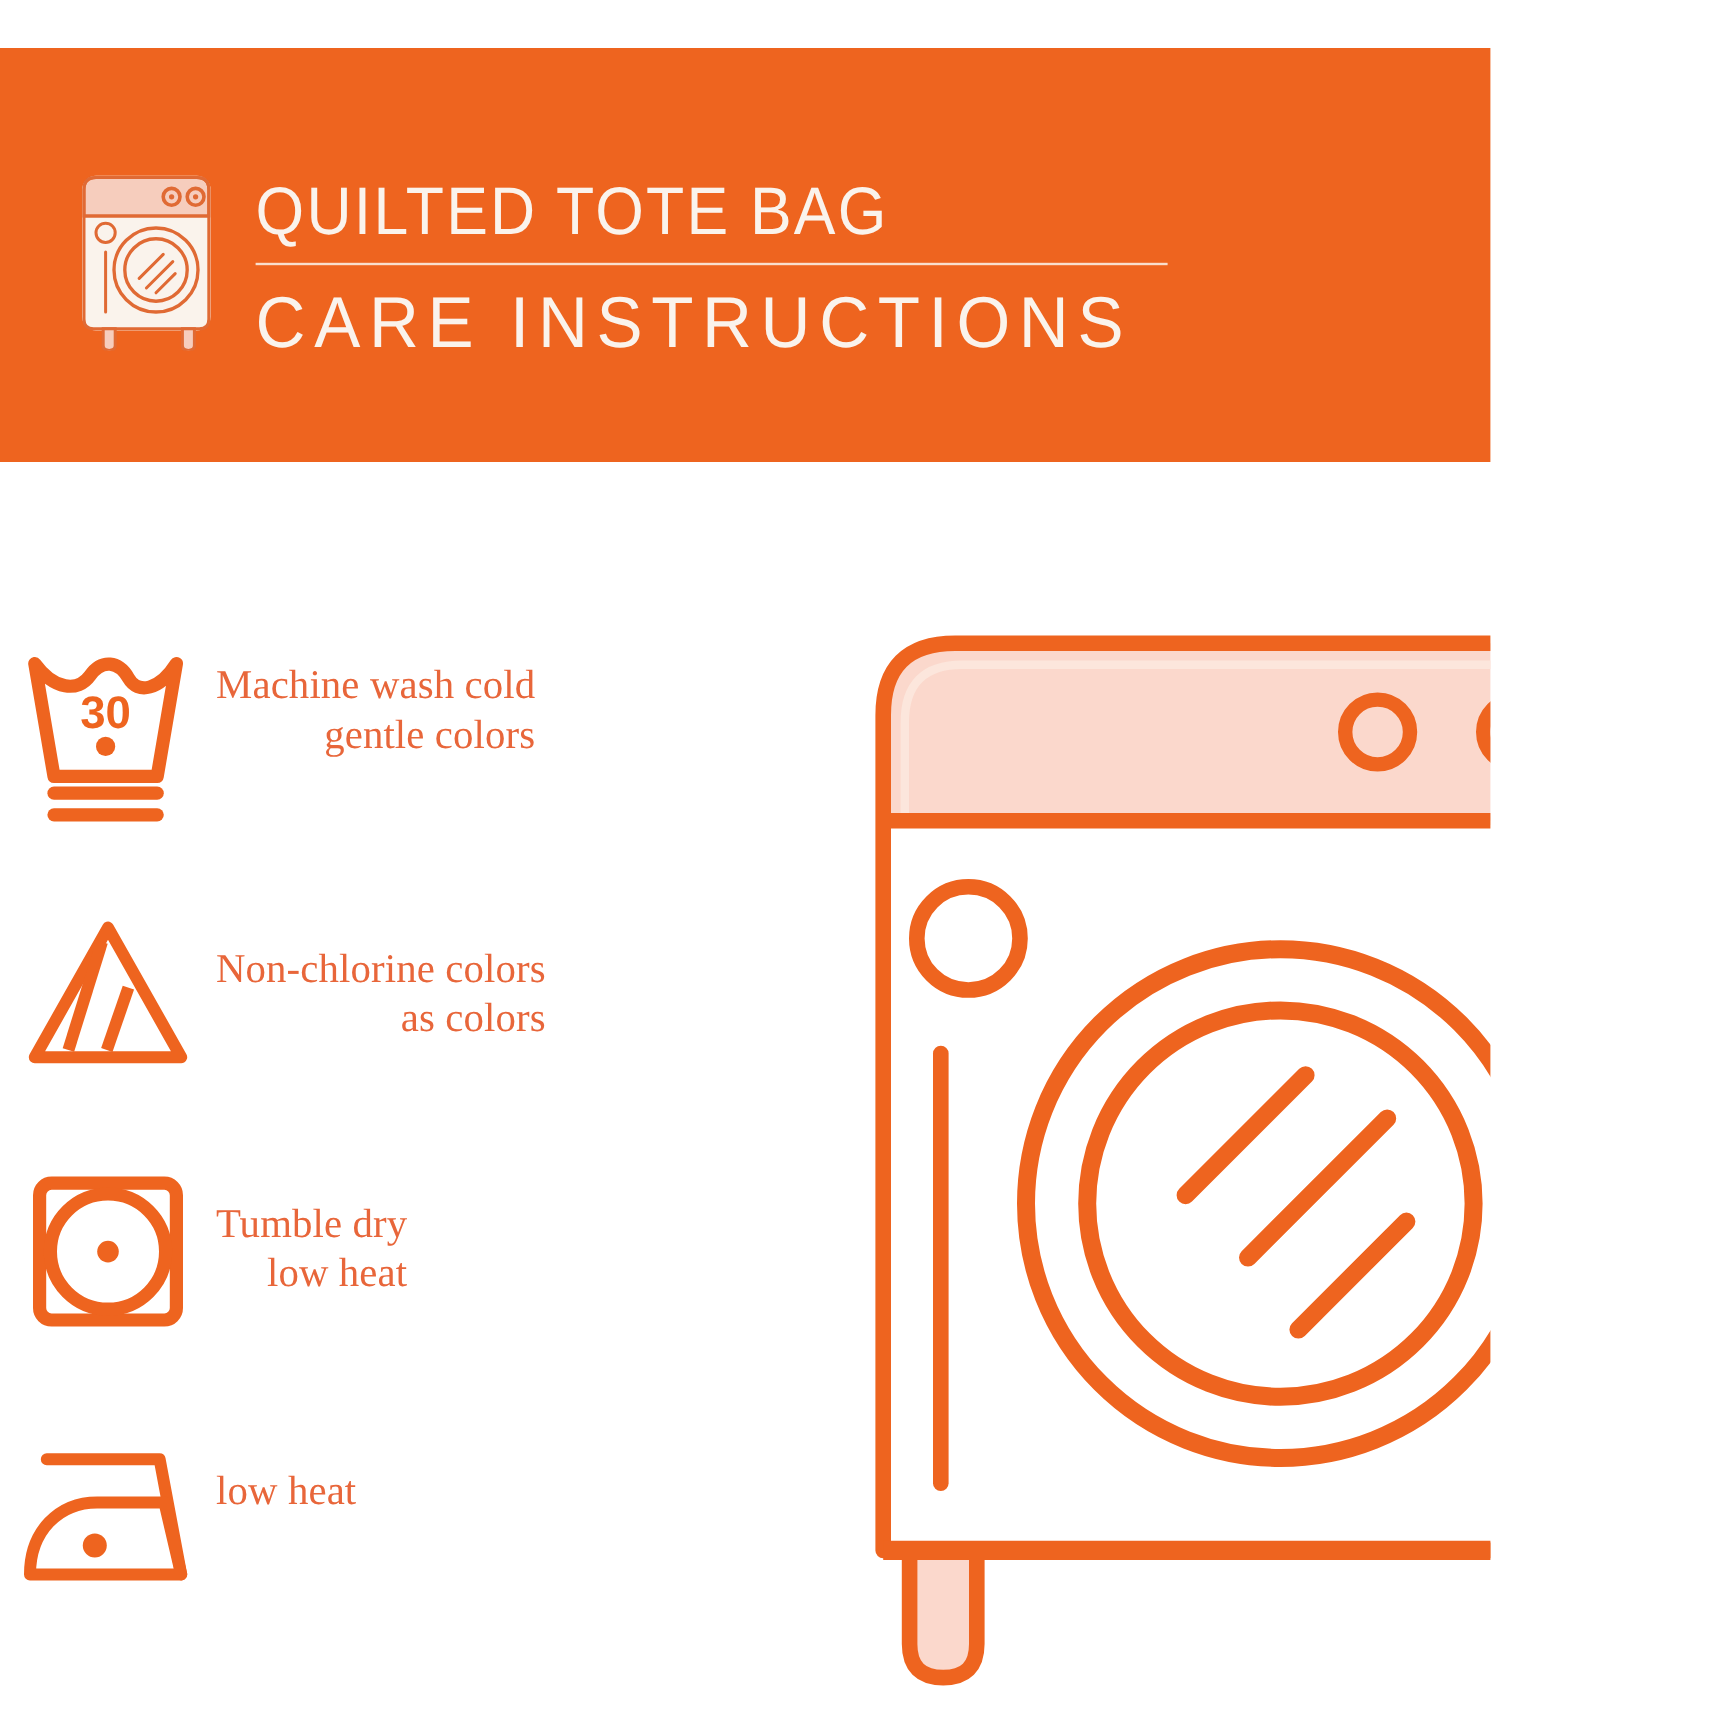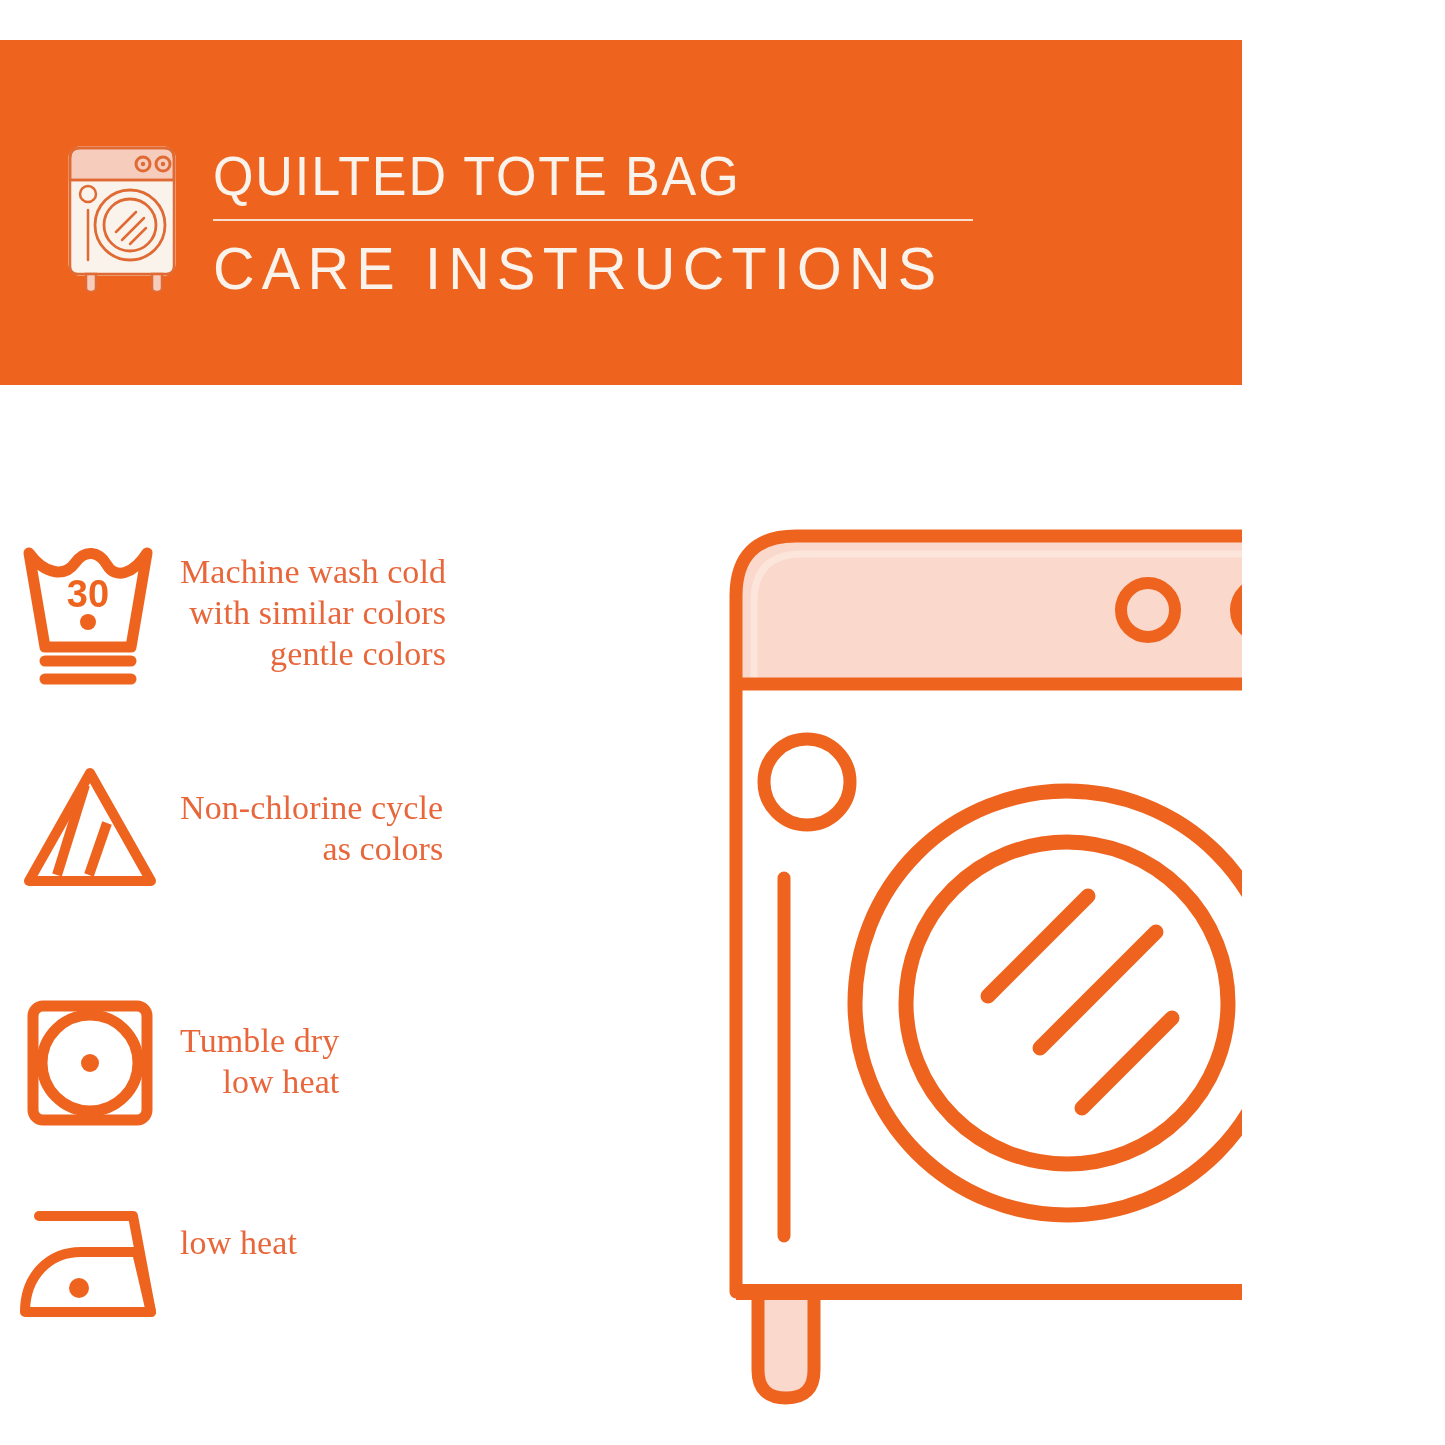--- a/index.html
+++ b/index.html
@@ -101,21 +101,21 @@
     font-size: 34px;
     line-height: 41px;
     color: #E8663A;
     font-weight: 400;
     letter-spacing: 0.1px;
     padding-top: 2px;
   }
 
   #row-wash   { top: 150px; }
   #row-bleach { top: 370px; }
-  #row-dry    { top: 603px; }
+  #row-dry    { top: 583px; }
   #row-iron   { top: 805px; }
 
   #row-wash   .care-symbol { height: 150px; }
   #row-bleach .care-symbol { height: 150px; }
   #row-dry    .care-symbol { height: 150px; }
   #row-iron   .care-symbol { height: 150px; }
 
   #row-wash   .care-text { margin-top: 14px; }
   #row-bleach .care-text { margin-top: 30px; }
   #row-dry    .care-text { margin-top: 30px; }
@@ -188,37 +188,36 @@
           <line x1="30" y1="126" x2="116" y2="126" stroke="#EE641F" stroke-width="11" stroke-linecap="round"></line>
           <line x1="30" y1="144" x2="116" y2="144" stroke="#EE641F" stroke-width="11" stroke-linecap="round"></line>
 
           <text x="73" y="72" font-family="Liberation Sans, sans-serif" font-size="38" font-weight="bold" fill="#EE641F" text-anchor="middle">30</text>
 
           <circle cx="73" cy="87" r="8" fill="#EE641F"></circle>
         </svg>
       </div>
       <div class="care-text">
         <div>Machine wash cold</div>
-        <div>with similar colors</div>
         <div>gentle colors</div>
       </div>
     </div>
 
     <div class="care-row" id="row-bleach">
       <div class="care-symbol">
         <svg viewBox="0 0 150 150" width="150" height="150" xmlns="http://www.w3.org/2000/svg">
 
           <path d="M75 18 L136 126 L14 126 Z" fill="none" stroke="#EE641F" stroke-width="10" stroke-linejoin="round"></path>
 
           <line x1="70" y1="30" x2="42" y2="120" stroke="#EE641F" stroke-width="10" stroke-linecap="butt"></line>
           <line x1="92" y1="68" x2="74" y2="120" stroke="#EE641F" stroke-width="10" stroke-linecap="butt"></line>
         </svg>
       </div>
       <div class="care-text">
-        <div>Non-chlorine cycle</div>
+        <div>Non-chlorine colors</div>
         <div>as colors</div>
       </div>
     </div>
 
     <div class="care-row" id="row-dry">
       <div class="care-symbol">
         <svg viewBox="0 0 150 150" width="150" height="150" xmlns="http://www.w3.org/2000/svg">
 
           <rect x="18" y="18" width="114" height="114" rx="10" ry="10" fill="none" stroke="#EE641F" stroke-width="11"></rect>
 

